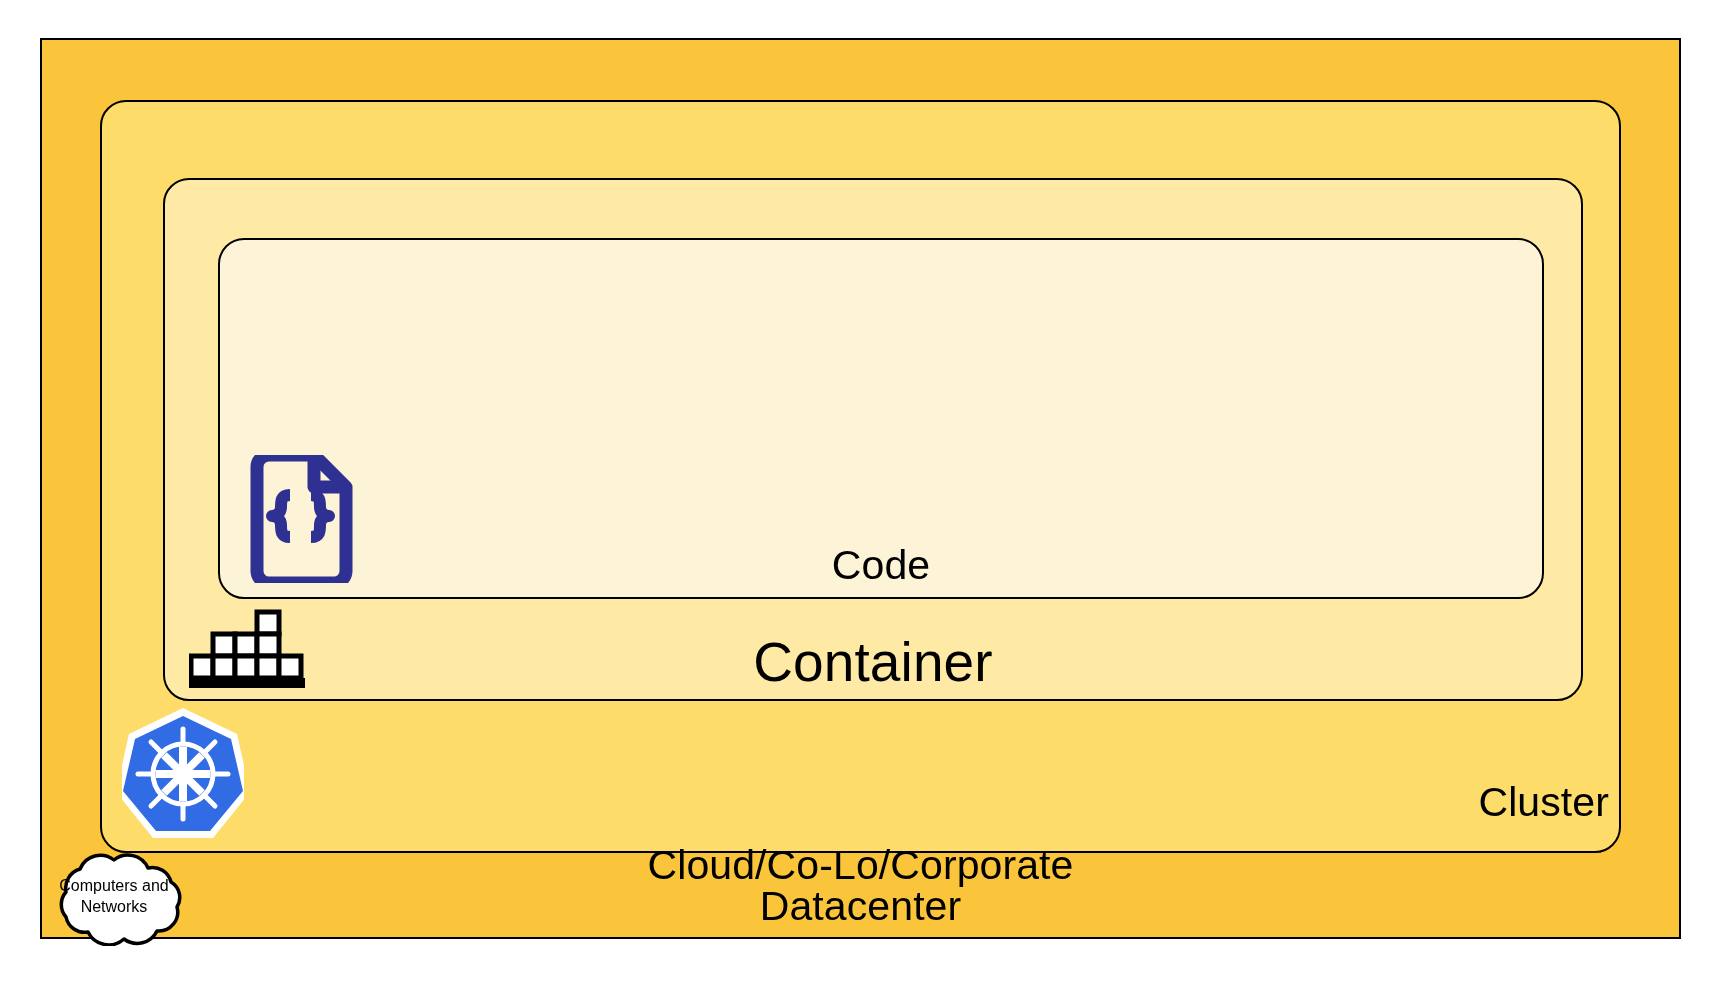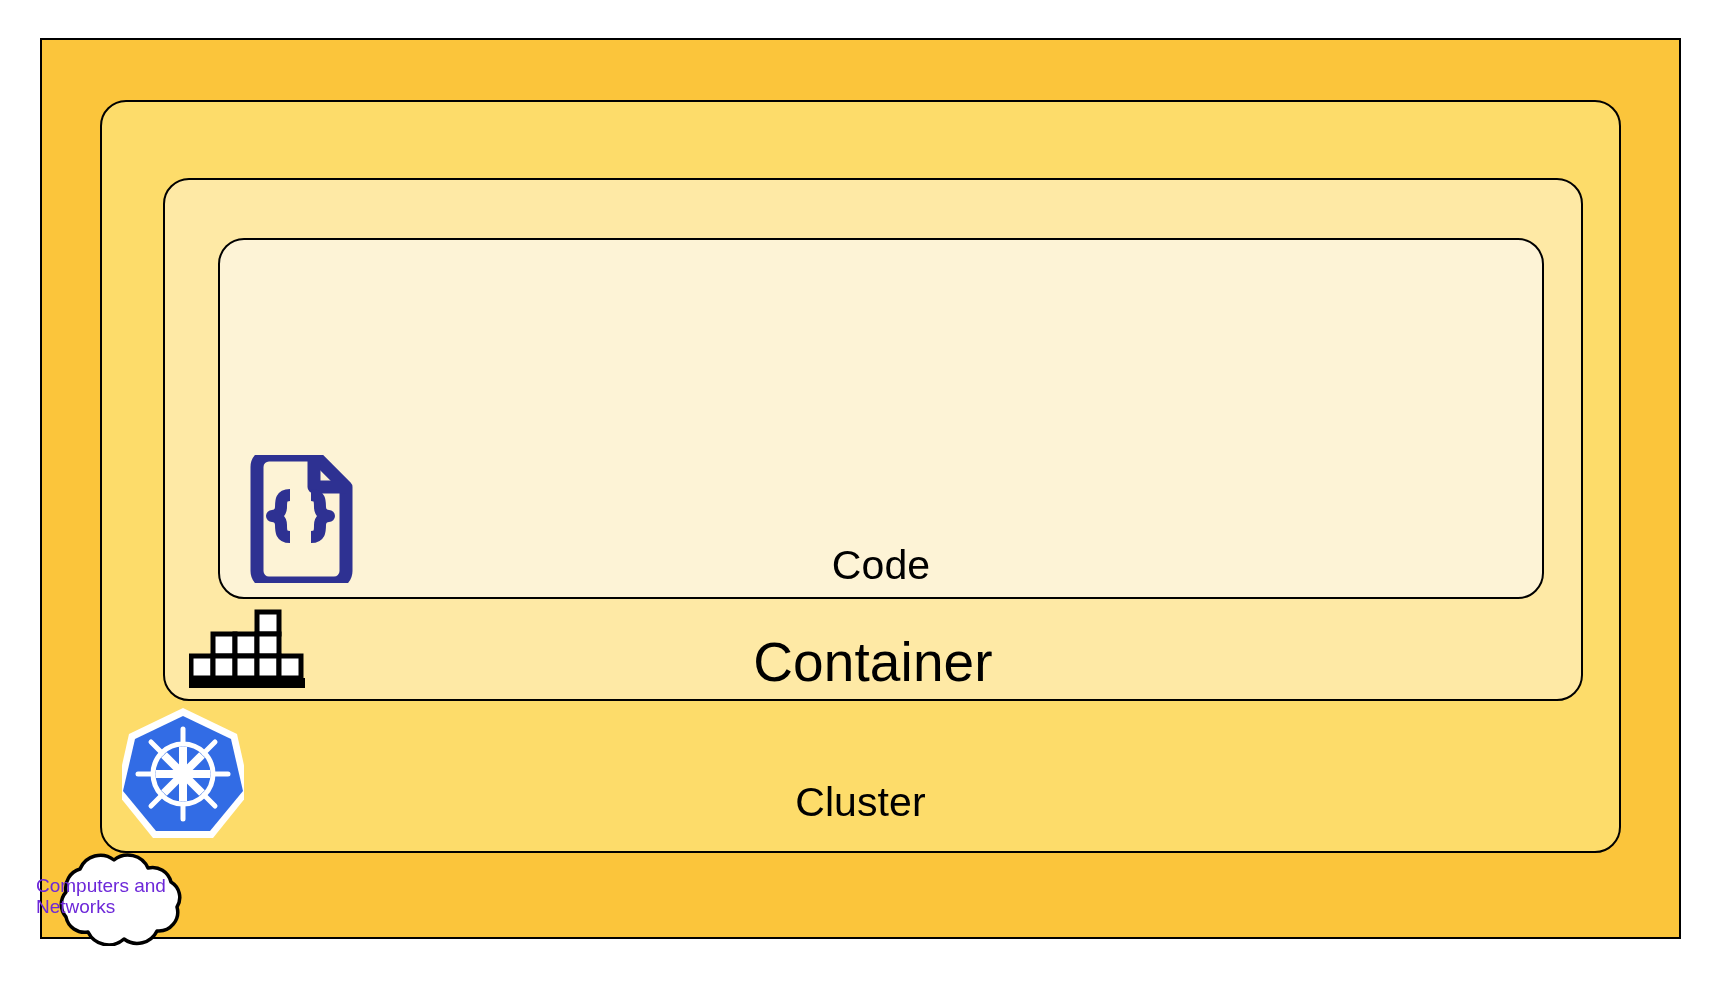--- a/index.html
+++ b/index.html
@@ -29,39 +29,39 @@
   }
 
   
   .caption{
     position:absolute; text-align:center; color:#000;
     font-size:41px; line-height:44px; white-space:pre-line;
     letter-spacing:.1px;
   }
   #caption-code{      left:218px; top:543px; width:1326px; font-size:41px;}
   #caption-container{ left:163px; top:640px; width:1420px; font-size:55px;}
-  #caption-cluster{   left:100px; top:780px; width:1521px; font-size:41px;}
+  #caption-cluster{   left:88px; top:780px; width:1521px; font-size:41px;text-align:right;}
   #caption-datacenter{left:40px;  top:845px; width:1641px; font-size:41px;
                       line-height:41px;}
 
   
   .icon{position:absolute;}
   #icon-code{      left:243px; top:455px; width:115px; height:128px;}
   #icon-container{ left:189px; top:609px; width:116px; height:79px;}
   #icon-kubernetes{left:122px; top:707px; width:122px; height:134px;}
 
   
   #cloud-computers-networks{
     position:absolute; left:36px; top:852px; width:156px; height:94px;
   }
   #cloud-computers-networks svg{display:block;}
   #cloud-label{
     position:absolute; left:36px; top:875px; width:156px;
-    text-align:left; font-size:19px; line-height:21px;
-    color:#6d28d9; white-space:pre-line; pointer-events:none;
+    text-align:center; font-size:16px; line-height:21px;
+    color:#000000; white-space:pre-line; pointer-events:none;
   }
 </style>
 </head>
 <body>
 
 <div id="canvas">
 
   <div class="layer" id="layer-datacenter" style="background: rgb(251, 197, 59);"></div>
 
   <div class="layer" id="layer-cluster" style="background: rgb(253, 220, 106);"></div>
@@ -69,20 +69,22 @@
   <div class="layer" id="layer-container" style="background: rgb(254, 233, 165);"></div>
 
   <div class="layer" id="layer-code" style="background: rgb(253, 243, 214);"></div>
 
   <div class="caption" id="caption-code">Code</div>
 
   <div class="caption" id="caption-container">Container</div>
 
   <div class="caption" id="caption-cluster">Cluster</div>
 
+  <div class="caption" id="caption-datacenter">Cloud/Co-Lo/Corporate
+Datacenter</div>
 
   <div class="icon" id="icon-code">
     <svg width="115" height="128" viewBox="0 0 115 128" aria-hidden="true">
 
       <path d="M14 12
                a12 12 0 0 1 12 -12
                h45
                l32 32
                v84
                a12 12 0 0 1 -12 12

